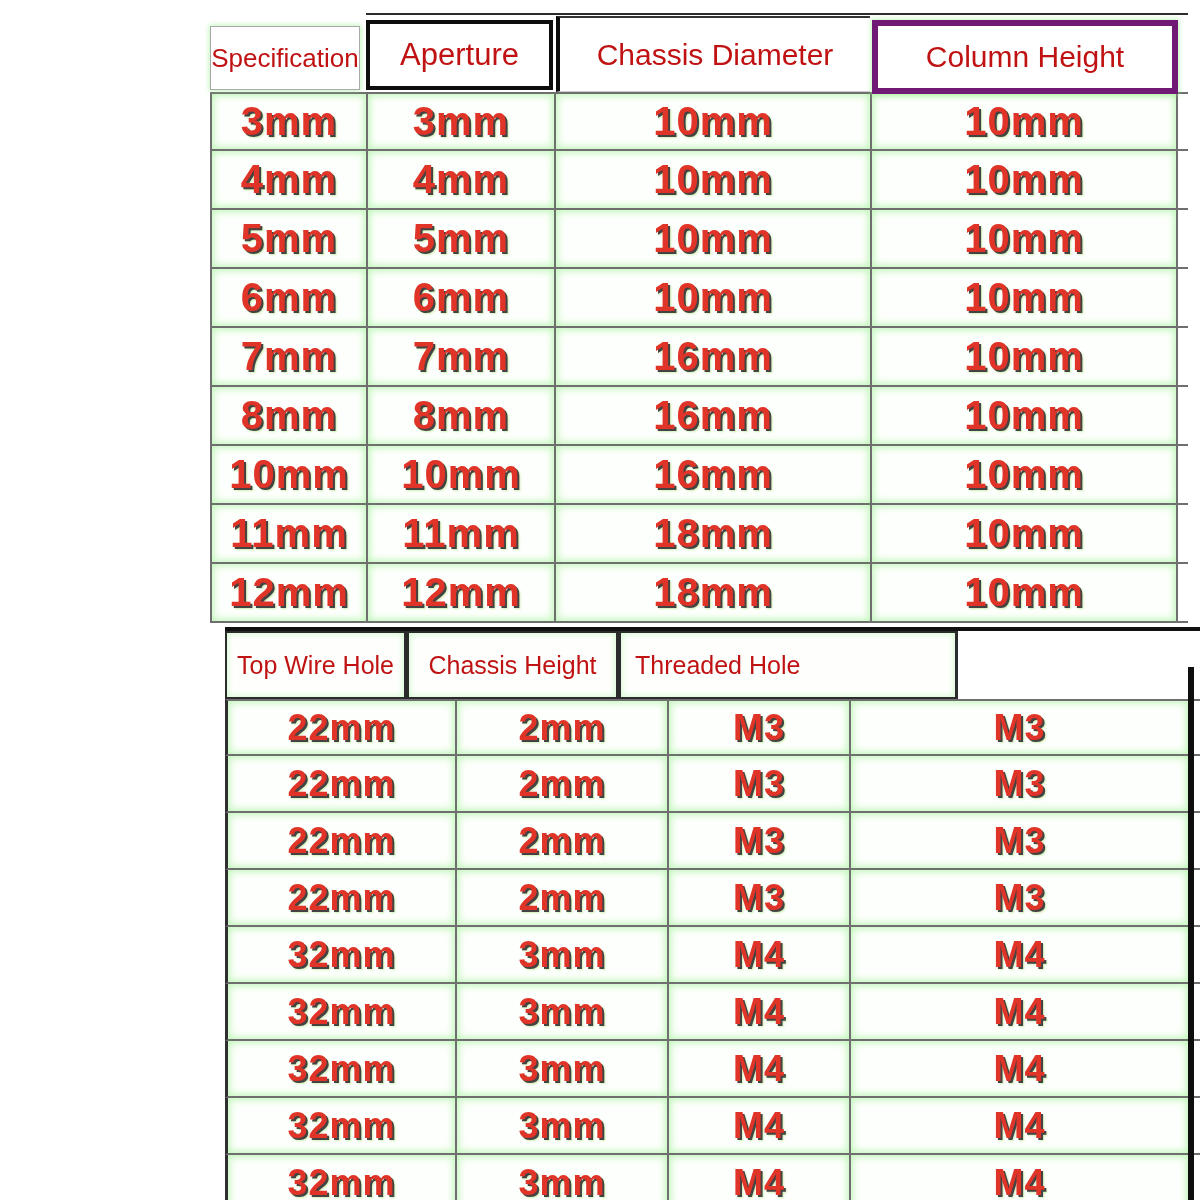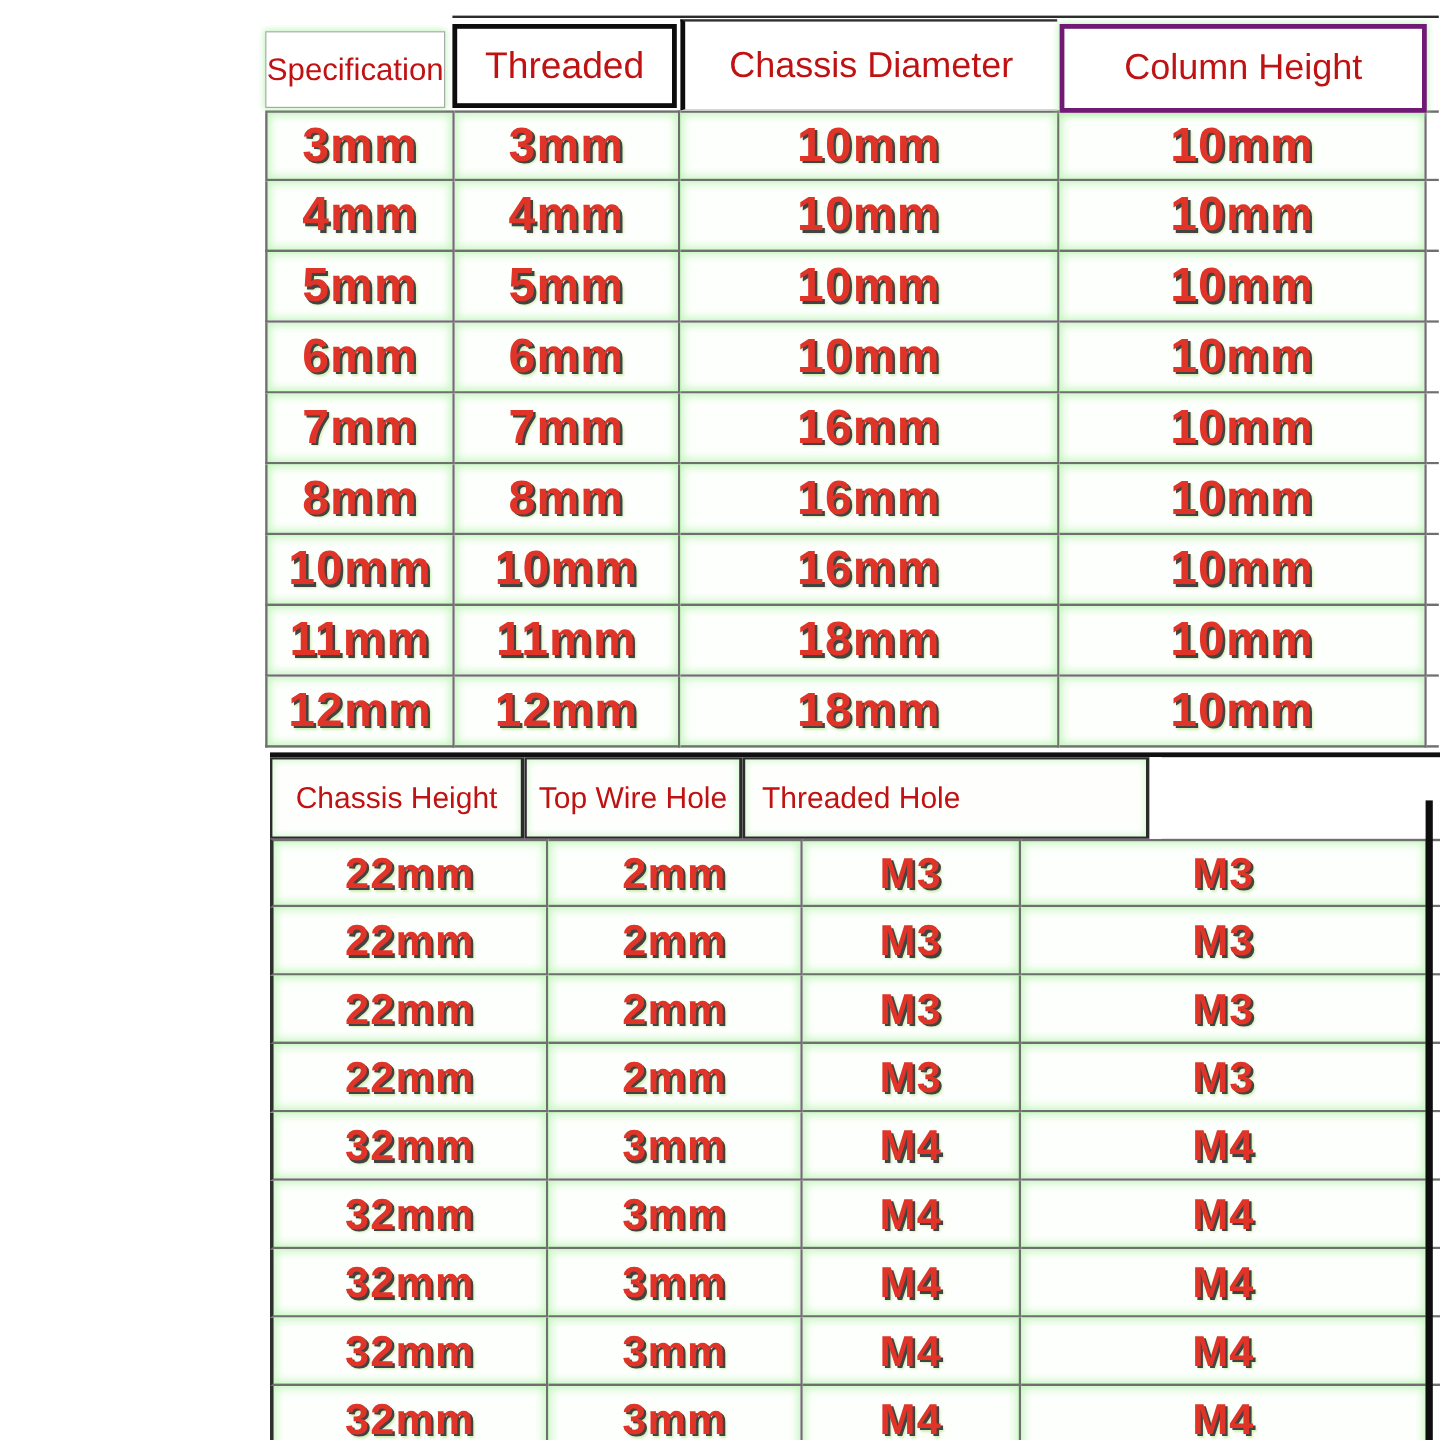--- a/index.html
+++ b/index.html
@@ -19,34 +19,34 @@
     font-weight:bold;
     letter-spacing:1px;
     text-shadow: 2px 2px 0 #434343, 3px 3px 2px rgba(150,220,90,.45);
     overflow:hidden;
   }
   .tcell:first-child { border-left:2px solid #6f6f6f; }
   .trow:first-child .tcell { border-top:2px solid #6f6f6f; }
   .tcell.sliver { border-right:none; box-shadow:none; background:#ffffff; }
 
   
-  #top-table   { left:221px; top:10px;  width:978px; }
+  #top-table   { left:210px; top:10px;  width:978px; }
   #top-header  { position:relative; height:82px; }
   #top-topline { position:absolute; left:156px; top:3px; width:822px; height:2px; background:#2c2c2c; }
   .hcell { position:absolute; background:#ffffff; color:#c01212;
            display:flex; align-items:center; justify-content:center; }
   #h-spec    { left:0px;   top:16px; width:150px; height:64px; font-size:26px;
                border:1px solid #a9a9a9; box-shadow:0 0 5px 1px rgba(150,238,140,.6); }
   #h-aper    { left:156px; top:10px; width:187px; height:70px; font-size:31px;
                border:4px solid #0d0d0d; }
   #h-coldia  { left:346px; top:6px;  width:314px; height:76px; font-size:30px;
                border-left:4px solid #0d0d0d; border-top:2px solid #333333;
                border-bottom:1px solid #cccccc; }
   #h-colh    { left:662px; top:10px; width:306px; height:74px; font-size:30px;
-               border:4px solid #701a75; box-shadow:0 0 5px 1px rgba(150,238,140,.6); }
+               border:6px solid #701a75; box-shadow:0 0 5px 1px rgba(150,238,140,.6); }
   .rows-top .tcell { height:59px; font-size:40px; }
 
   
   #bottom-table { left:225px; top:627px; width:975px; }
   #bot-blackline{ position:absolute; left:0; top:0; width:975px; height:4px; background:#101010; }
   #bot-header   { position:relative; height:72px; padding-top:4px; display:flex; }
   .bh { background:#fefffd; color:#c01212; font-size:25px;
         border:2px solid #2b2b2b; border-right-width:3px;
         box-shadow: inset 0 0 6px 1px rgba(146,238,134,.4);
         display:flex; align-items:center; justify-content:center; height:68px; }
@@ -56,21 +56,21 @@
   .rows-bot .tcell:first-child { border-left:3px solid #2f2f2f; }
   #bot-rightborder { position:absolute; left:963px; top:40px; width:6px; height:560px; background:#0e0e0e; }
 </style>
 </head>
 <body>
 
 <div class="tbl" id="top-table">
   <div id="top-header">
     <div id="top-topline"></div>
     <div class="hcell" id="h-spec">Specification</div>
-    <div class="hcell" id="h-aper">Threaded</div>
+    <div class="hcell" id="h-aper">Aperture</div>
     <div class="hcell" id="h-coldia">Chassis Diameter</div>
     <div class="hcell" id="h-colh">Column Height</div>
   </div>
   <div class="rows-top" id="top-body">
       <div class="trow">
         <div class="tcell" style="width: 158px;">3mm</div>
         <div class="tcell" style="width: 188px;">3mm</div>
         <div class="tcell" style="width: 316px;">10mm</div>
         <div class="tcell" style="width: 306px;">10mm</div>
         <div class="tcell sliver" style="width: 10px;"></div>
@@ -130,22 +130,22 @@
         <div class="tcell" style="width: 316px;">18mm</div>
         <div class="tcell" style="width: 306px;">10mm</div>
         <div class="tcell sliver" style="width: 10px;"></div>
       </div>
     </div>
 </div>
 
 <div class="tbl" id="bottom-table">
   <div id="bot-blackline"></div>
   <div id="bot-header">
+    <div class="bh" style="width:182px">Top Wire Hole</div>
     <div class="bh" style="width:212px">Chassis Height</div>
-    <div class="bh" style="width:182px">Top Wire Hole</div>
     <div class="bh left-al" style="width:339px">Threaded Hole</div>
     <div class="bh sliverh" style="width:10px"></div>
   </div>
   <div class="rows-bot" id="bottom-body">
       <div class="trow">
         <div class="tcell" style="width: 232px;">22mm</div>
         <div class="tcell" style="width: 212px;">2mm</div>
         <div class="tcell" style="width: 182px;">M3</div>
         <div class="tcell" style="width: 339px;">M3</div>
         <div class="tcell sliver" style="width: 10px;"></div>

